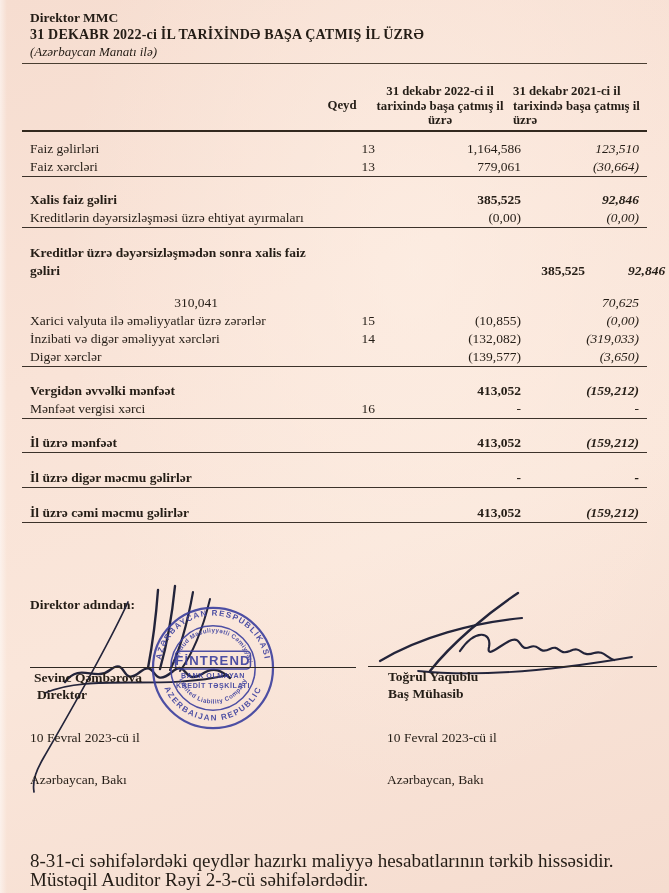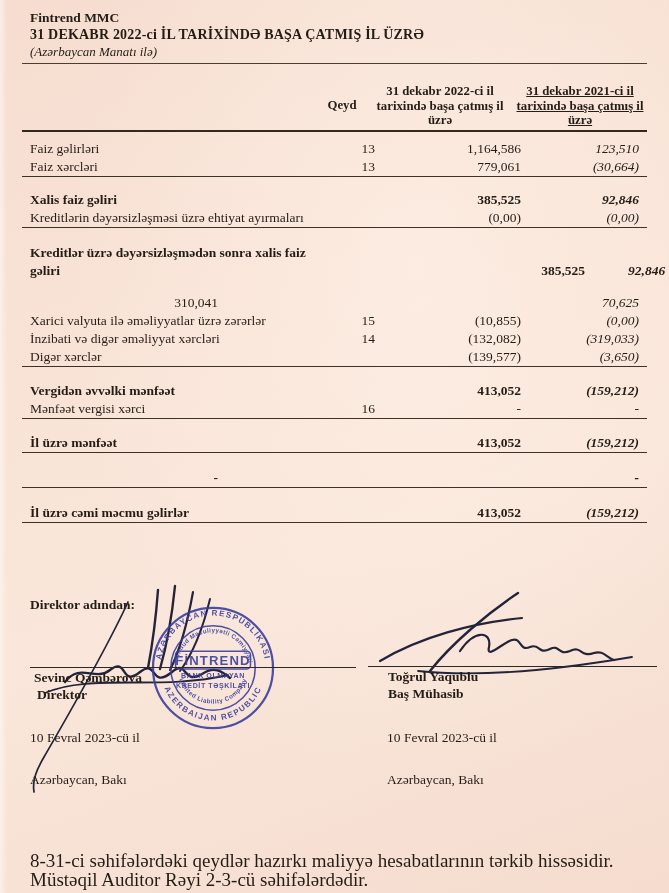--- a/index.html
+++ b/index.html
@@ -16,21 +16,21 @@
   .hdr{padding:9px 0 0 8px;}
   .hdr .company{font-weight:bold;font-size:13.5px;line-height:17px;}
   .hdr .t1,.hdr .t2{font-weight:bold;font-size:14px;line-height:17.5px;letter-spacing:.2px;}
   .hdr .cur{font-style:italic;font-size:13px;line-height:16px;}
   .hdr-rule{border-bottom:1.6px solid #4a3e31;margin-top:3px;}
   .colheads{display:flex;align-items:flex-end;margin-top:16px;height:48px;
     border-bottom:2px solid #33291f;padding-bottom:2px;font-weight:bold;font-size:12.8px;line-height:14.5px;}
   .colheads .sp{flex:0 0 295px;}
   .colheads .qeyd{flex:0 0 50px;text-align:center;padding-bottom:15px;}
   .colheads .c22{flex:0 0 146px;text-align:center;}
-  .colheads .c21{flex:1;text-align:center;text-decoration:underline;}
+  .colheads .c21{flex:1;}
   .rows{padding-top:8px;}
   .row{display:flex;align-items:flex-end;font-size:13.5px;line-height:18px;}
   .row .c-label{flex:0 0 295px;padding-left:8px;}
   .row .c-note{flex:0 0 50px;text-align:right;}
   .row .c-v1{flex:0 0 146px;text-align:right;padding-right:11px;}
   .row .c-v2{flex:1;text-align:right;padding-right:8px;font-style:italic;}
   .row.bold .c-label,.row.bold .c-v1,.row.bold .c-v2{font-weight:bold;}
   .row.rule{border-bottom:1.3px solid #3c322a;}
   .sig-heading{position:absolute;left:30px;top:597px;font-weight:bold;font-size:13.5px;}
   .sigline{position:absolute;border-top:1.6px solid #2e2822;}
@@ -54,21 +54,21 @@
   .sig-svg{position:absolute;pointer-events:none;}
   .sig-svg path{stroke:#23243a;fill:none;stroke-linecap:round;}
   .footer{position:absolute;left:30px;top:851px;width:628px;font-size:19px;line-height:19px;}
 </style>
 </head>
 <body>
 
 <div class="doc">
   <div class="content">
     <div class="hdr">
-      <div class="company">Fintrend MMC</div>
+      <div class="company">Direktor MMC</div>
       <div class="t2">31 DEKABR 2022-ci İL TARİXİNDƏ BAŞA ÇATMIŞ İL ÜZRƏ</div>
       <div class="cur">(Azərbaycan Manatı ilə)</div>
     </div>
     <div class="hdr-rule"></div>
 
     <div class="colheads">
       <div class="sp"></div>
       <div class="qeyd">Qeyd</div>
       <div class="c22">31 dekabr 2022-ci il tarixində başa çatmış il üzrə</div>
       <div class="c21">31 dekabr 2021-ci il tarixində başa çatmış il üzrə</div>
@@ -140,20 +140,21 @@
       <span class="c-v1">-</span>
       <span class="c-v2">-</span>
     </div>
         <div class="row bold rule" style="margin-top: 15px;">
       <span class="c-label">İl üzrə mənfəət</span>
       <span class="c-note"></span>
       <span class="c-v1">413,052</span>
       <span class="c-v2">(159,212)</span>
     </div>
         <div class="row bold rule" style="margin-top: 16px;">
+      <span class="c-label">İl üzrə digər məcmu gəlirlər</span>
       <span class="c-note"></span>
       <span class="c-v1">-</span>
       <span class="c-v2">-</span>
     </div>
         <div class="row bold rule" style="margin-top: 16px;">
       <span class="c-label">İl üzrə cəmi məcmu gəlirlər</span>
       <span class="c-note"></span>
       <span class="c-v1">413,052</span>
       <span class="c-v2">(159,212)</span>
     </div>

